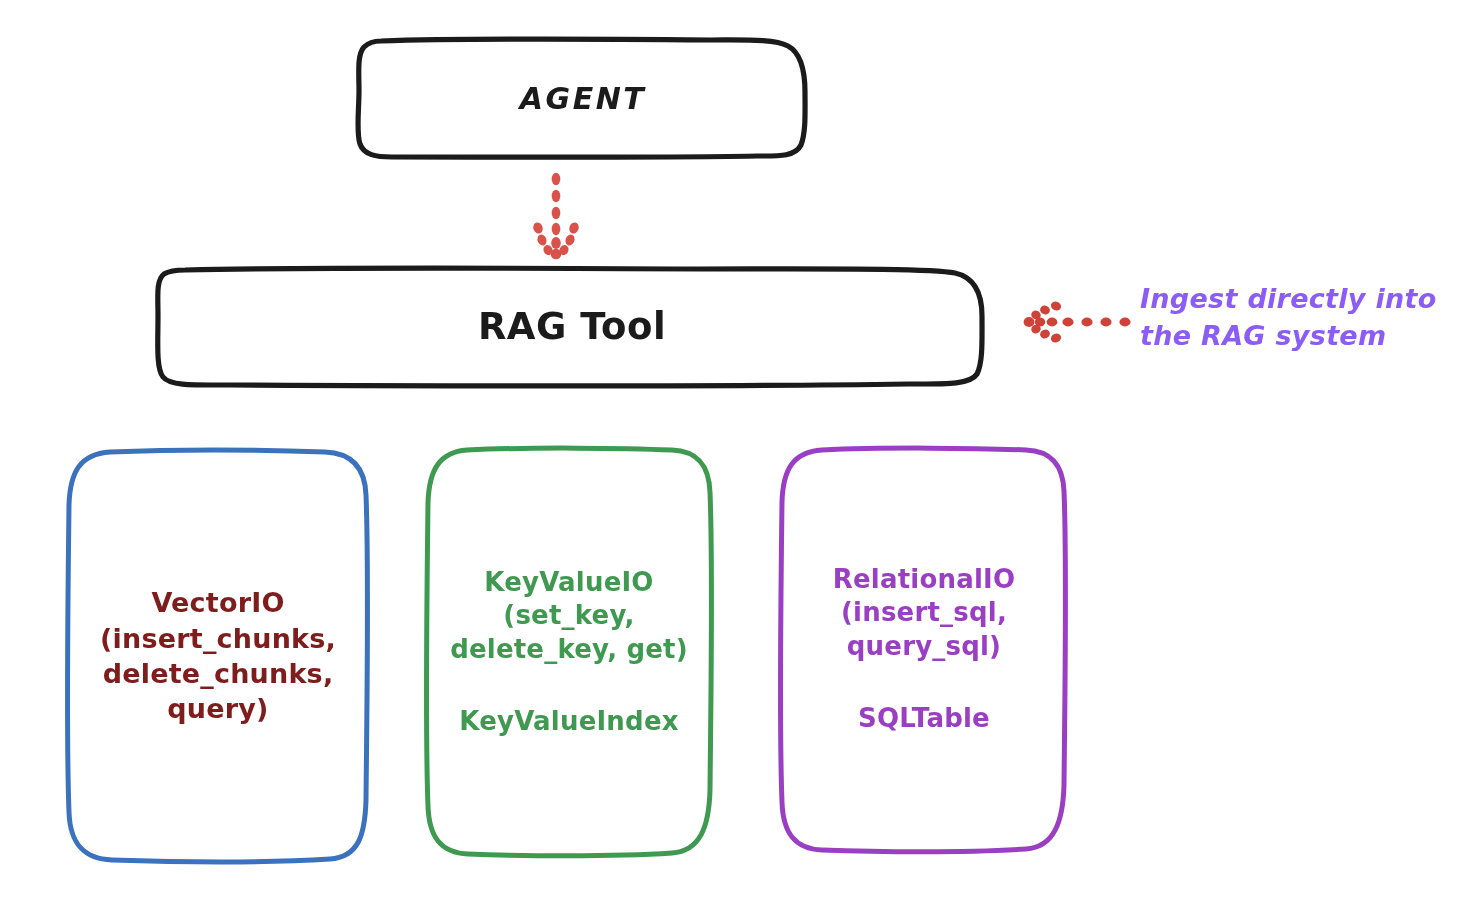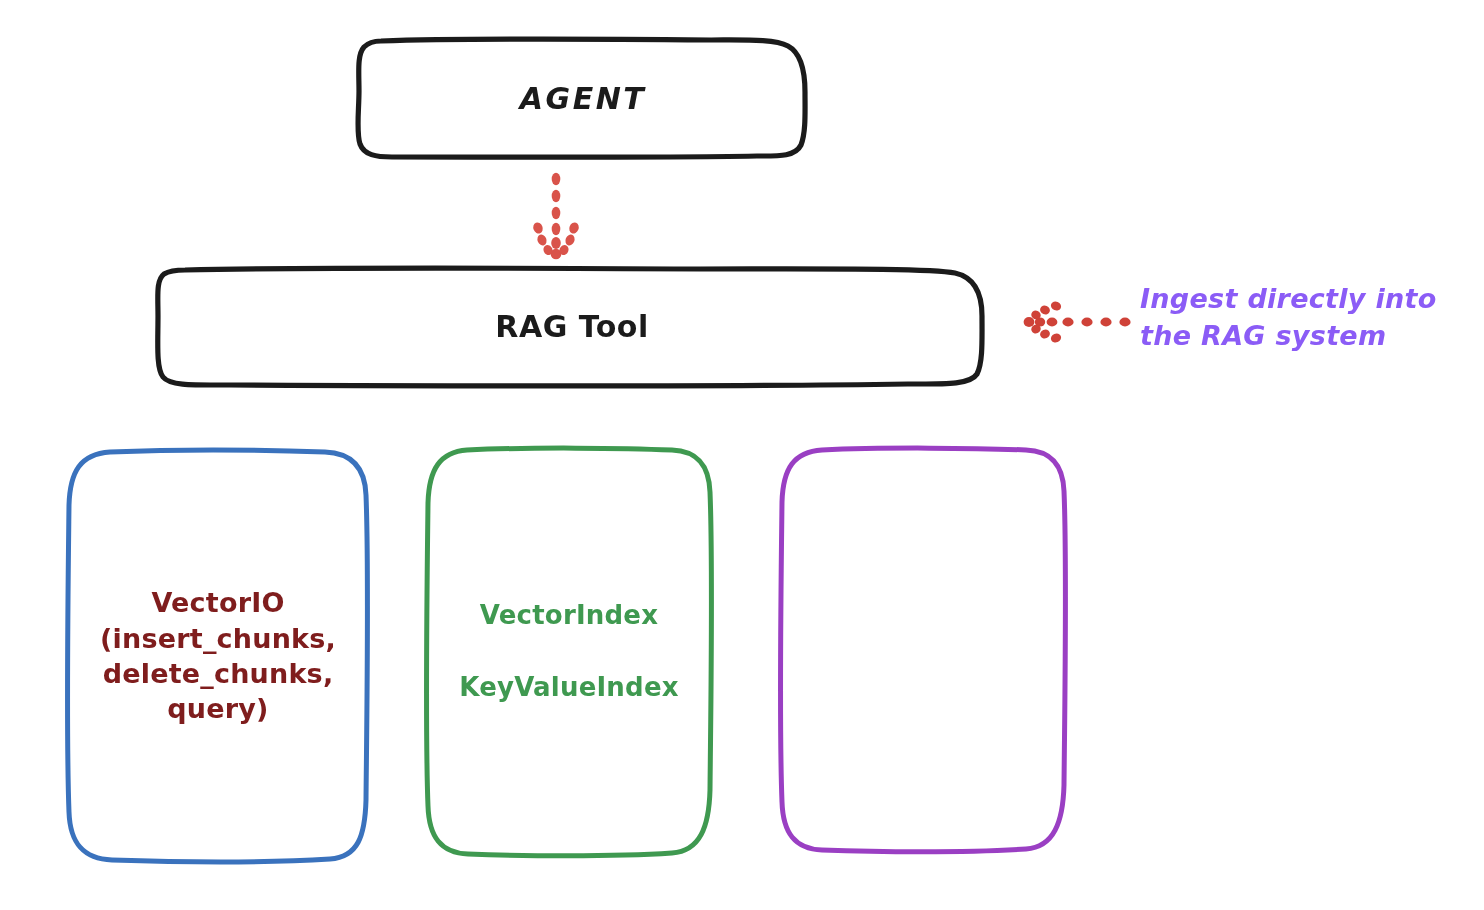--- a/index.html
+++ b/index.html
@@ -49,21 +49,21 @@
     font-weight: 700;
     letter-spacing: 2.5px;
     color: #1b1b1b;
   }
 
   #rag-label {
     left: 158px;
     top: 268px;
     width: 828px;
     height: 118px;
-    font-size: 30px;
+    font-size: 37px;
     font-weight: 600;
     letter-spacing: 0.5px;
     color: #1b1b1b;
     text-align: right;
   }
 
   .io-label {
     flex-direction: column;
     justify-content: center;
     font-size: 27px;
@@ -221,21 +221,29 @@
   <div class="node-label" id="rag-label">RAG Tool</div>
 
   <div class="node-label io-label" id="vector-label">
     <span>VectorIO</span>
     <span class="methods">(insert_chunks,
 delete_chunks,
 query)</span>
   </div>
 
   <div class="node-label io-label" id="keyvalue-label">
-    <span>VectorIndex</span>
+    <span>KeyValueIO</span>
+    <span class="methods">(set_key,
+delete_key, get)</span>
     <span class="index-name">KeyValueIndex</span>
   </div>
 
+  <div class="node-label io-label" id="relational-label">
+    <span>RelationalIO</span>
+    <span class="methods">(insert_sql,
+query_sql)</span>
+    <span class="index-name">SQLTable</span>
+  </div>
 
   <div id="annotation-text">Ingest directly into
 the RAG system</div>
 
 </div>
 
 </body></html>

